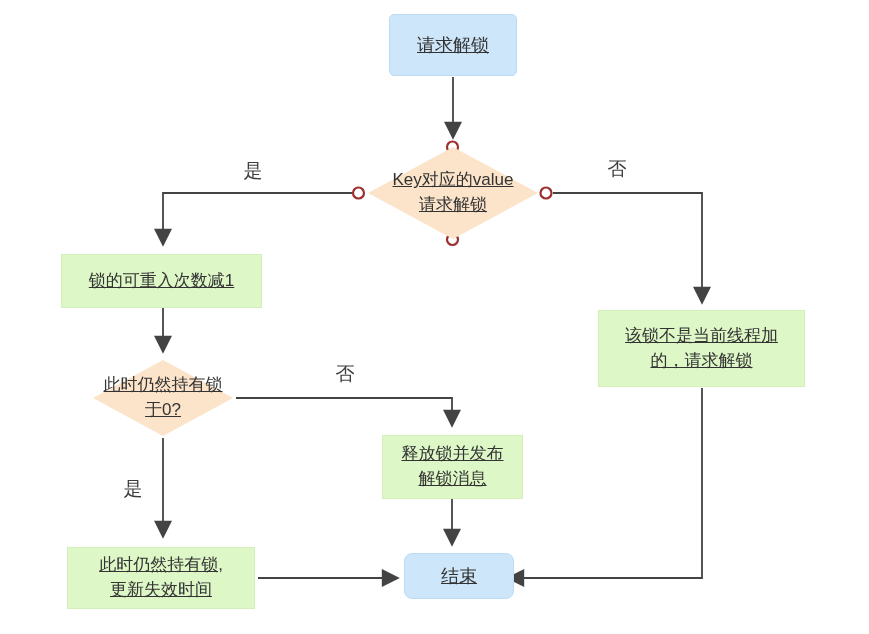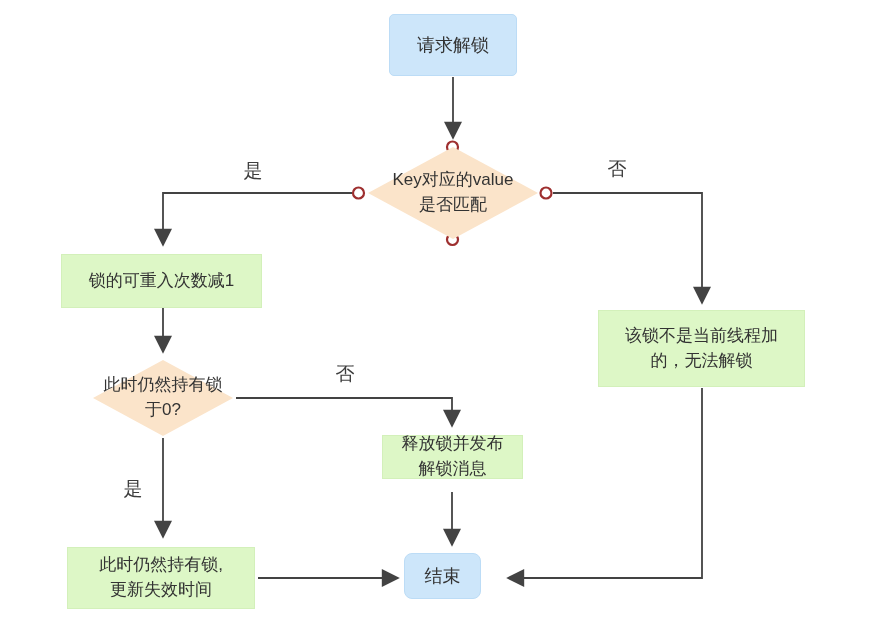--- a/index.html
+++ b/index.html
@@ -38,20 +38,21 @@
     position: absolute;
     box-sizing: border-box;
     display: flex;
     align-items: center;
     justify-content: center;
     text-align: center;
     white-space: pre-line;
     font-size: 17px;
     line-height: 1.45;
     color: var(--text, #333);
+    text-decoration: underline;
   }
   .node-terminal {
     background: var(--terminal-fill, #cde6fa);
     border: 1px solid var(--terminal-border, #bcdcf6);
     border-radius: 5px;
     font-size: 18px;
   }
   .node-end {
     border-radius: 8px;
   }
@@ -114,49 +115,49 @@
     <circle class="cp" cx="452.5" cy="239.5" r="5.5"></circle>
   </svg>
 
   <div class="node node-terminal" style="left:389px; top:14px; width:128px; height:62px;">
     <span>请求解锁</span>
   </div>
 
   <div class="node node-decision" style="left:368px; top:147px; width:170px; height:92px;">
     <div class="diamond-shape"></div>
     <div class="diamond-label">Key对应的value
-是否匹配</div>
+请求解锁</div>
   </div>
 
   <div class="node node-process" style="left:61px; top:254px; width:201px; height:54px;">
     <span>锁的可重入次数减1</span>
   </div>
 
   <div class="node node-decision" style="left:93px; top:360px; width:140px; height:76px;">
     <div class="diamond-shape"></div>
     <div class="diamond-label">此时仍然持有锁
 于0?</div>
   </div>
 
-  <div class="node node-process" style="left:382px; top:435px; width:141px; height:44px;">
+  <div class="node node-process" style="left:382px; top:435px; width:141px; height:64px;">
     <span>释放锁并发布
 解锁消息</span>
   </div>
 
   <div class="node node-process" style="left:67px; top:547px; width:188px; height:62px;">
     <span>此时仍然持有锁,
 更新失效时间</span>
   </div>
 
   <div class="node node-process" style="left:598px; top:310px; width:207px; height:77px;">
     <span>该锁不是当前线程加
-的，无法解锁</span>
+的，请求解锁</span>
   </div>
 
-  <div class="node node-terminal node-end" style="left:404px; top:553px; width:77px; height:46px;">
+  <div class="node node-terminal node-end" style="left:404px; top:553px; width:110px; height:46px;">
     <span>结束</span>
   </div>
 
   <div class="edge-label" style="left:253px; top:171px;">是</div>
   <div class="edge-label" style="left:617px; top:169px;">否</div>
   <div class="edge-label" style="left:345px; top:374px;">否</div>
   <div class="edge-label" style="left:133px; top:489px;">是</div>
 
 </div>
 

